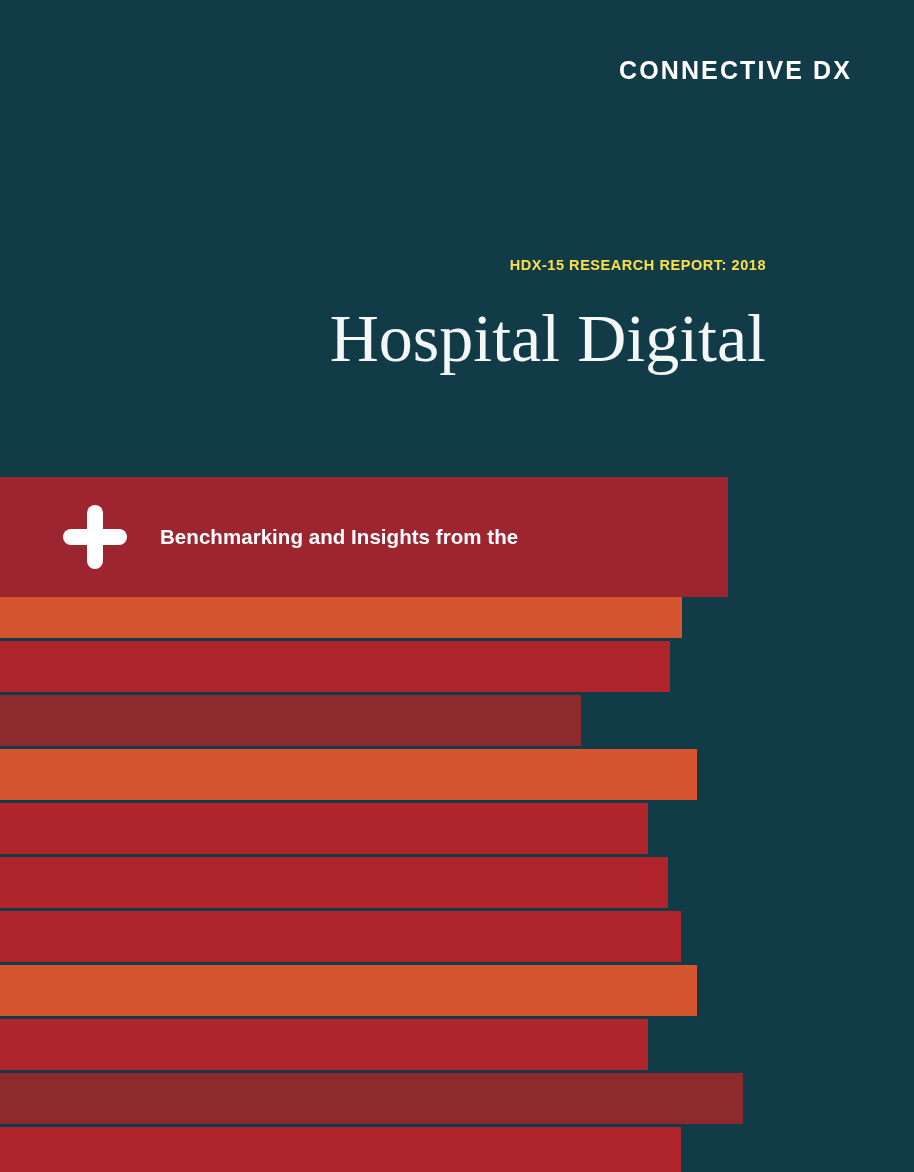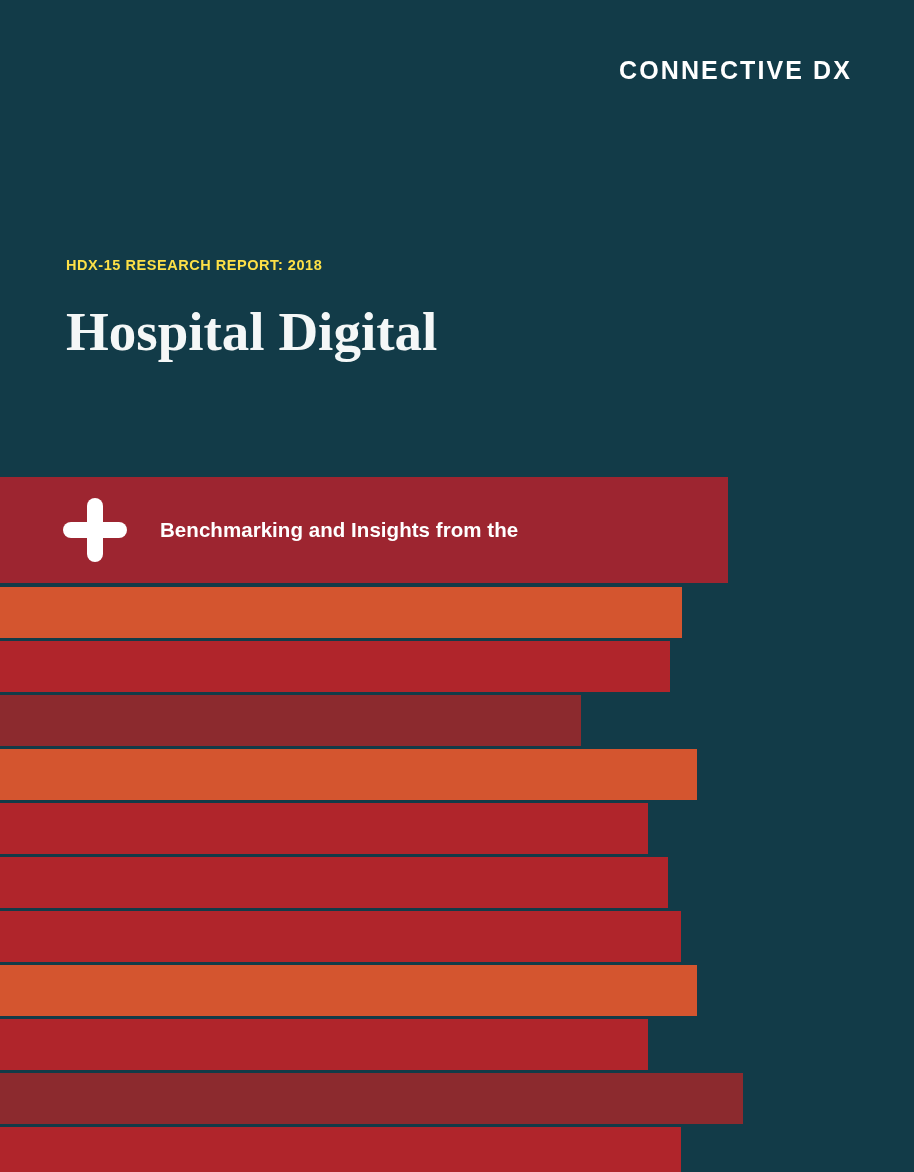--- a/index.html
+++ b/index.html
@@ -1,15 +1,15 @@
 <!DOCTYPE html>
 <html><head>
 <meta charset="utf-8">
 <style>
-  * { margin:0; padding:0; box-sizing:border-box; }
+  * { margin:0; padding:0; box-sizing:border-box;text-align:right; }
   html,body { background:#0e3441; }
   .page {
     position:relative;
     width:914px;
     height:1172px;
     background:#123b48;
     overflow:hidden;
     font-family:"Liberation Sans", sans-serif;
   }
 
@@ -37,22 +37,22 @@
     color:#fde047;
     font-size:14.5px;
     font-weight:bold;
     letter-spacing:0.55px;
     line-height:1;
     margin-bottom:30px;
   }
   .title {
     font-family:"Liberation Serif", serif;
     color:#f4f7f7;
-    font-size:55px;
-    font-weight:bold;
+    font-size:68px;
+    font-weight:normal;
     line-height:1.05;
     letter-spacing:0px;
   }
   .title .line { display:block; }
 
   
   .bars {
     position:absolute;
     left:0;
     top:477px;
@@ -63,21 +63,21 @@
     position:absolute;
     left:0;
   }
 
   
   .banner {
     position:absolute;
     left:0;
     top:477px;
     width:728px;
-    height:106px;
+    height:120px;
     background:#9d2530;
     display:flex;
     align-items:center;
   }
   .plus-wrap {
     position:relative;
     width:64px;
     height:64px;
     margin-left:63px;
     flex:0 0 auto;

